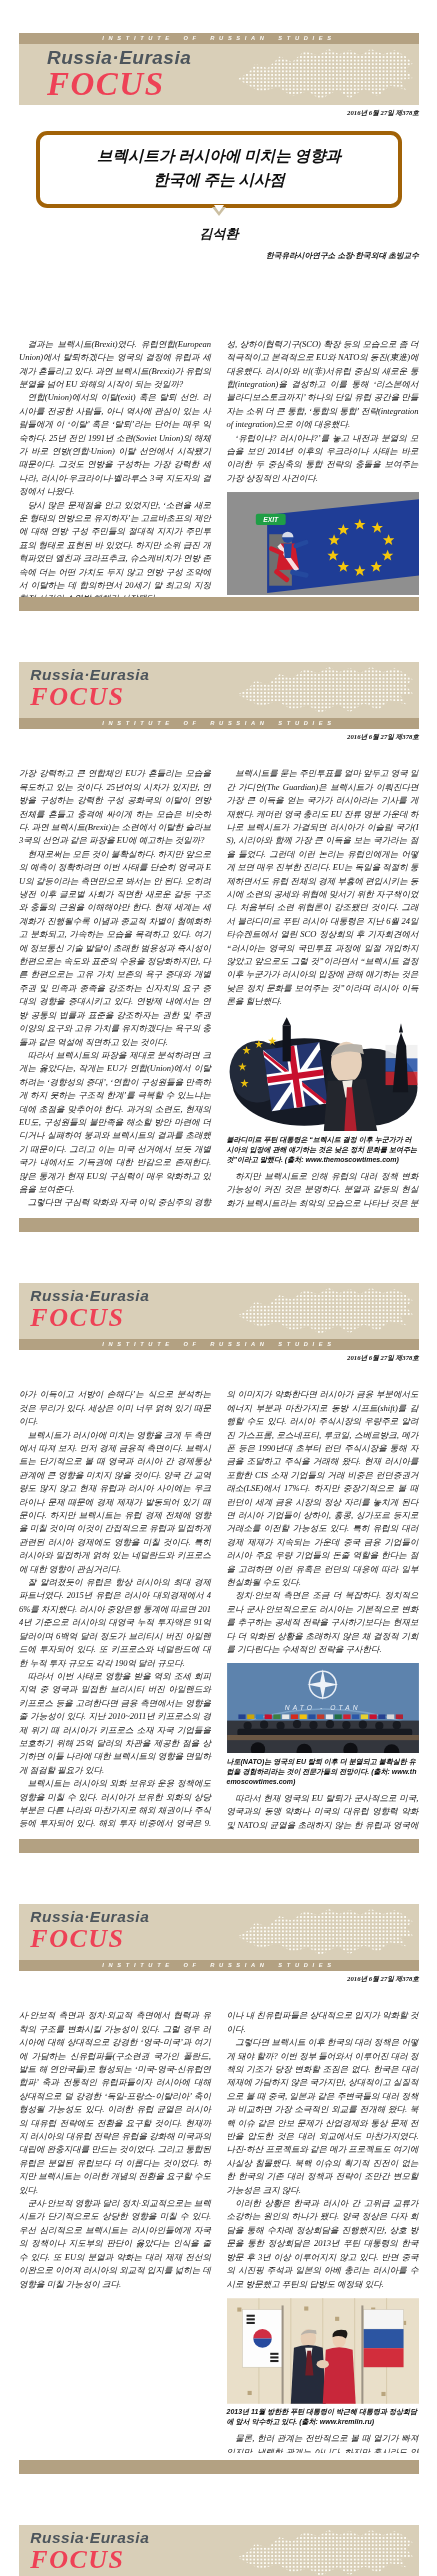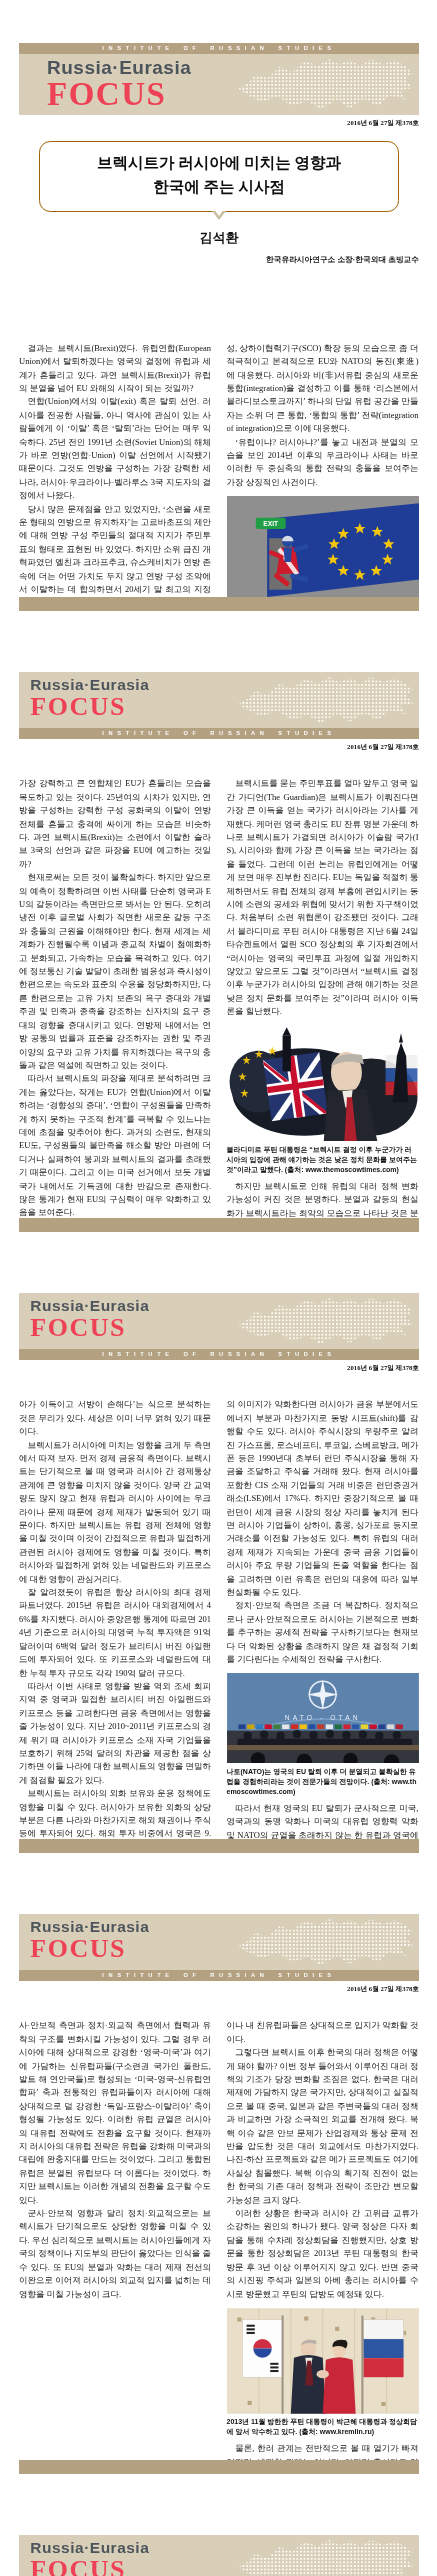--- a/index.html
+++ b/index.html
@@ -1,18 +1,18 @@
 <!DOCTYPE html>
 <html lang="ko" style="font-size:8.2px"><head>
 <meta charset="utf-8">
 <style>
   html,body{margin:0;padding:0;background:#ffffff;}
   body{width:438px;font-family:"Liberation Serif",serif;color:#111;}
   .page{width:438px;height:621px;position:relative;background:#fff;overflow:hidden;}
-  .inner{margin:10px 19px;}
+  .inner{margin:0 19px;font-style:italic;}
   
   .tanbar{background:#b3a182;}
   .masthead-strip{height:10.8px;display:flex;align-items:center;justify-content:center;
     color:#fdfcf8;font-family:"Liberation Sans",sans-serif;font-weight:bold;font-size:5.7px;
     letter-spacing:0.82em;word-spacing:0.6em;white-space:nowrap;overflow:hidden;}
   .banner{background:#d9cfb8;position:relative;overflow:hidden;}
   .banner-p1{height:61px;}
   .banner-inner{height:56px;}
   .logo-block{position:absolute;left:28px;top:4.1px;line-height:1;}
   .banner-inner .logo-block{left:11.3px;top:5.2px;}
@@ -22,21 +22,21 @@
   .logo-secondary{font-family:"Liberation Serif",serif;font-weight:bold;color:#ee4156;
     font-size:33px;letter-spacing:1.5px;margin-top:1px;}
   .banner-inner .logo-secondary{font-size:26px;}
   .dotmap{position:absolute;right:6.2px;top:4.1px;width:175px;bottom:3.1px;
     background-image:radial-gradient(circle,#fdfcf6 0.8px,rgba(0,0,0,0) 1px);
     background-size:3.6px 3.6px;
     clip-path:polygon(0% 58%,6% 46%,10% 30%,17% 38%,24% 16%,31% 26%,38% 6%,46% 14%,52% 2%,58% 12%,64% 4%,70% 14%,76% 2%,83% 12%,90% 4%,96% 16%,100% 28%,96% 40%,100% 56%,93% 60%,96% 78%,87% 70%,80% 90%,72% 76%,64% 94%,57% 78%,47% 96%,40% 80%,31% 90%,23% 72%,13% 82%,6% 70%);}
   .issue-date{text-align:right;font-family:"Liberation Serif",serif;font-weight:bold;
     font-size:6.7px;margin-top:4.6px;}
   
-  .title-bubble{width:346px;margin:12.4px auto 0;border:1px solid #a16207;border-radius:11.3px;
+  .title-bubble{width:346px;margin:12.4px auto 0;border:4px solid #a16207;border-radius:11.3px;
     padding:9.3px 6.2px 12.4px;text-align:center;font-weight:bold;font-size:15.5px;line-height:1.52;
     font-family:"Liberation Serif",serif;color:#0d0d0d;}
   .bubble-pointer{position:relative;width:0;margin:0 auto;}
   .bubble-pointer .tri-outer{position:absolute;left:-7.2px;top:-1px;width:0;height:0;
     border-left:7.2px solid transparent;border-right:7.2px solid transparent;border-top:9.3px solid #cbbfa2;}
   .bubble-pointer .tri-inner{position:absolute;left:-5.2px;top:-2.1px;width:0;height:0;
     border-left:5.2px solid transparent;border-right:5.2px solid transparent;border-top:7.2px solid #ffffff;z-index:2;}
   .author{margin-top:17.5px;text-align:center;font-family:"Liberation Sans",sans-serif;
     font-weight:bold;font-size:13px;}
   .affiliation{margin-top:7.7px;text-align:right;font-family:"Liberation Sans",sans-serif;

